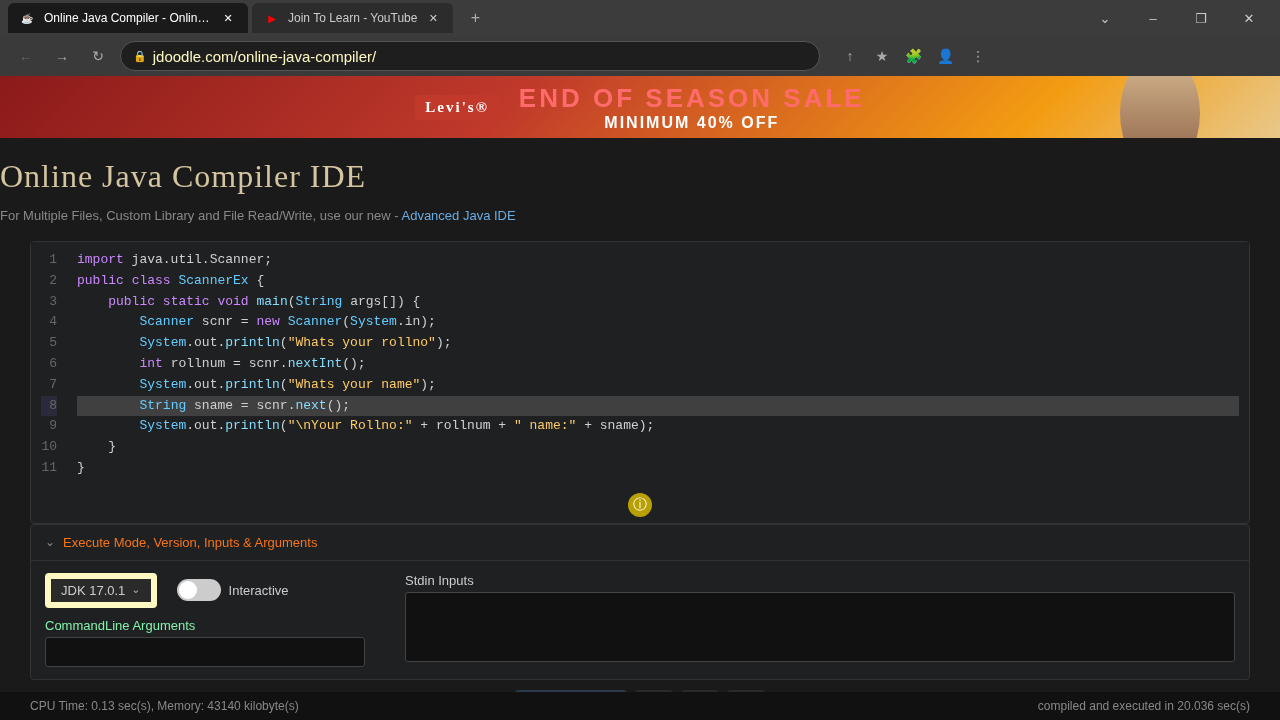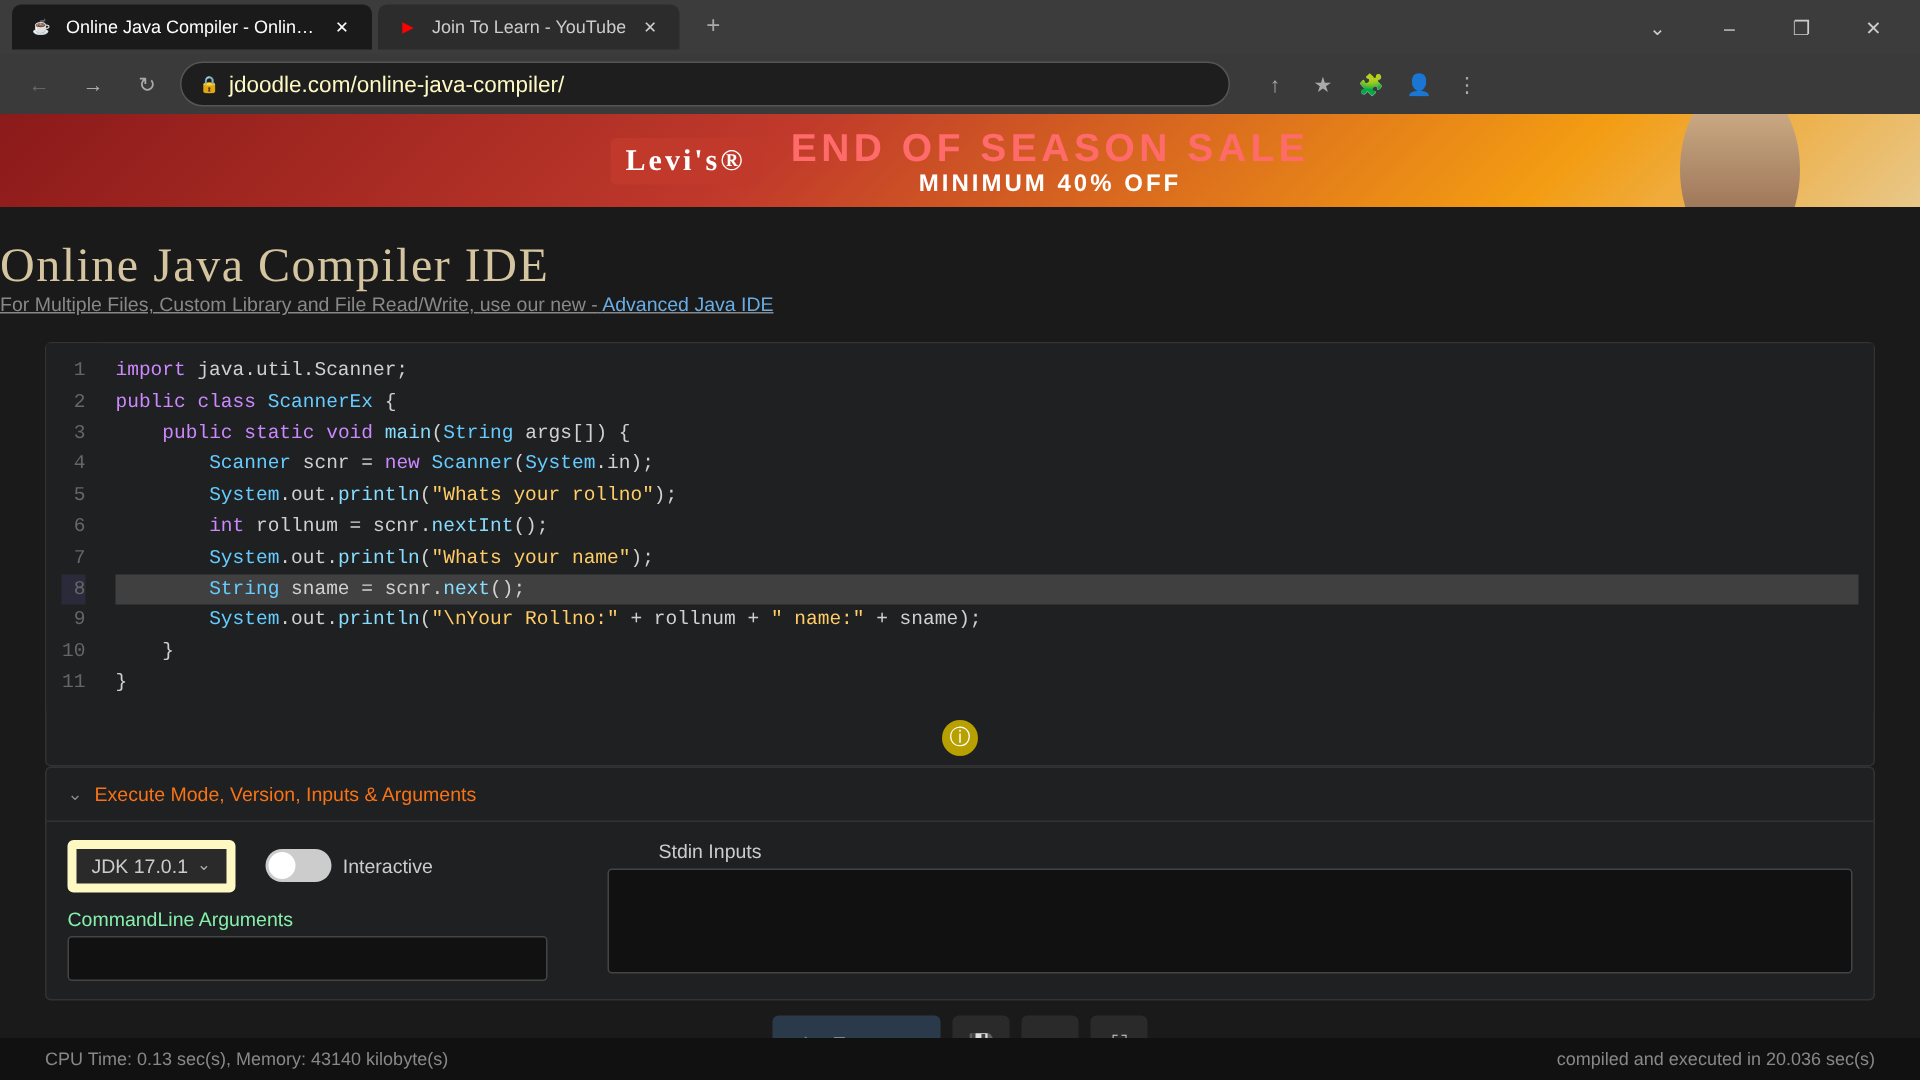--- a/index.html
+++ b/index.html
@@ -26,30 +26,30 @@
     .address-bar .url-text { color: #fef9c3; font-size: 15px; flex: 1; }
     .toolbar-actions { display: flex; align-items: center; gap: 4px; margin-left: 8px; }
     .toolbar-action-btn { width: 28px; height: 28px; display: flex; align-items: center; justify-content: center; color: #aaa; font-size: 14px; cursor: pointer; border-radius: 4px; }
 
     
     .page-content { background: #1a1a1a; overflow: hidden; }
 
     
     .ad-banner { background: linear-gradient(135deg, #8b1a1a 0%, #c0392b 40%, #f39c12 80%, #e8c88a 100%); height: 62px; display: flex; align-items: center; justify-content: center; position: relative; overflow: hidden; }
     .ad-banner-inner { display: flex; align-items: center; gap: 20px; }
-    .levis-logo { background: #c0392b; color: white; font-weight: bold; font-size: 20px; padding: 4px 10px; border-radius: 4px; font-family: serif; letter-spacing: 2px; }
+    .levis-logo { background: #c0392b; color: white; font-weight: bold; font-size: 15px; padding: 4px 10px; border-radius: 4px; font-family: serif; letter-spacing: 2px; }
     .ad-text { text-align: center; }
     .ad-text .line1 { color: #ff6b6b; font-size: 26px; font-weight: bold; letter-spacing: 3px; }
     .ad-text .line2 { color: #fff; font-size: 16px; font-weight: bold; letter-spacing: 2px; }
     .ad-model { position: absolute; right: 80px; top: 0; bottom: 0; width: 80px; background: linear-gradient(to bottom, #c8a882, #a0785a); clip-path: ellipse(40px 60px at 50% 60%); }
 
     
     .page-header { padding: 20px 0 8px; background: #1a1a1a; }
     .page-title { font-size: 32px; font-weight: 300; color: #d4c5a0; letter-spacing: 1px; font-family: Georgia, serif; }
-    .page-subtitle { font-size: 13px; color: #888; margin-top: 0; text-decoration: underline; }
+    .page-subtitle { font-size: 13px; color: #888; margin-top: 13px; }
     .page-subtitle a { color: #6aade4; text-decoration: none; }
 
     
     .code-editor-container { background: #1e2022; border: 1px solid #333; margin: 10px 30px 0; border-radius: 4px; }
     .code-editor { display: flex; font-family: 'Courier New', monospace; font-size: 13px; background: #1e2022; min-height: 170px; }
     .line-numbers { padding: 8px 10px; color: #666; text-align: right; line-height: 1.6; user-select: none; min-width: 36px; background: #1e2022; }
     .line-numbers div { line-height: 1.6; }
     .code-area { flex: 1; padding: 8px 10px; line-height: 1.6; color: #d0d0d0; overflow-x: auto; }
     .code-line { white-space: pre; line-height: 1.6; }
     .code-line.highlighted { background: #404040; }
@@ -73,21 +73,21 @@
     .execute-top-row { display: flex; align-items: center; gap: 20px; }
     .jdk-select { background: #2a2a2a; border: 6px solid #fef9c3; border-radius: 4px; color: #ccc; padding: 4px 10px; font-size: 13px; display: flex; align-items: flex-start; gap: 6px; cursor: pointer; }
     .jdk-select .chevron { color: #aaa; font-size: 11px; }
     .interactive-toggle { display: flex; align-items: center; gap: 8px; }
     .toggle-switch { width: 44px; height: 22px; background: #ccc; border-radius: 11px; position: relative; cursor: pointer; }
     .toggle-switch .knob { position: absolute; left: 2px; top: 2px; width: 18px; height: 18px; background: white; border-radius: 50%; transition: left 0.2s; }
     .toggle-label { color: #ccc; font-size: 13px; }
     .cmd-args-label { color: #86efac; font-size: 13px; margin-bottom: 4px; }
     .cmd-args-input { width: 320px; background: #111; border: 1px solid #444; border-radius: 3px; height: 30px; padding: 0 8px; color: #ccc; font-size: 13px; }
     .stdin-section { flex: 1; }
-    .stdin-label { color: #ccc; font-size: 13px; margin-bottom: 4px; margin-left: 34px; }
+    .stdin-label { color: #ccc; font-size: 13px; margin-bottom: 4px; }
     .stdin-textarea { width: 100%; height: 70px; background: #111; border: 1px solid #444; border-radius: 3px; padding: 6px; color: #ccc; font-size: 13px; resize: none; }
 
     
     .action-buttons { display: flex; justify-content: center; gap: 8px; padding: 10px 0 4px; }
     .execute-btn { background: #2a2a2a; border: none; border-radius: 4px; padding: 8px 22px; color: #ccc; font-size: 14px; cursor: pointer; display: flex; align-items: center; gap: 6px; }
     .execute-btn.primary { background: #2a3a4a; }
     .execute-btn .play-icon { color: #4caf50; font-size: 16px; }
     .execute-btn .btn-text { font-size: 14px; }
     .icon-btn { background: #2a2a2a; border: none; border-radius: 4px; width: 38px; height: 38px; display: flex; align-items: center; justify-content: center; color: #ccc; font-size: 14px; cursor: pointer; }
 

